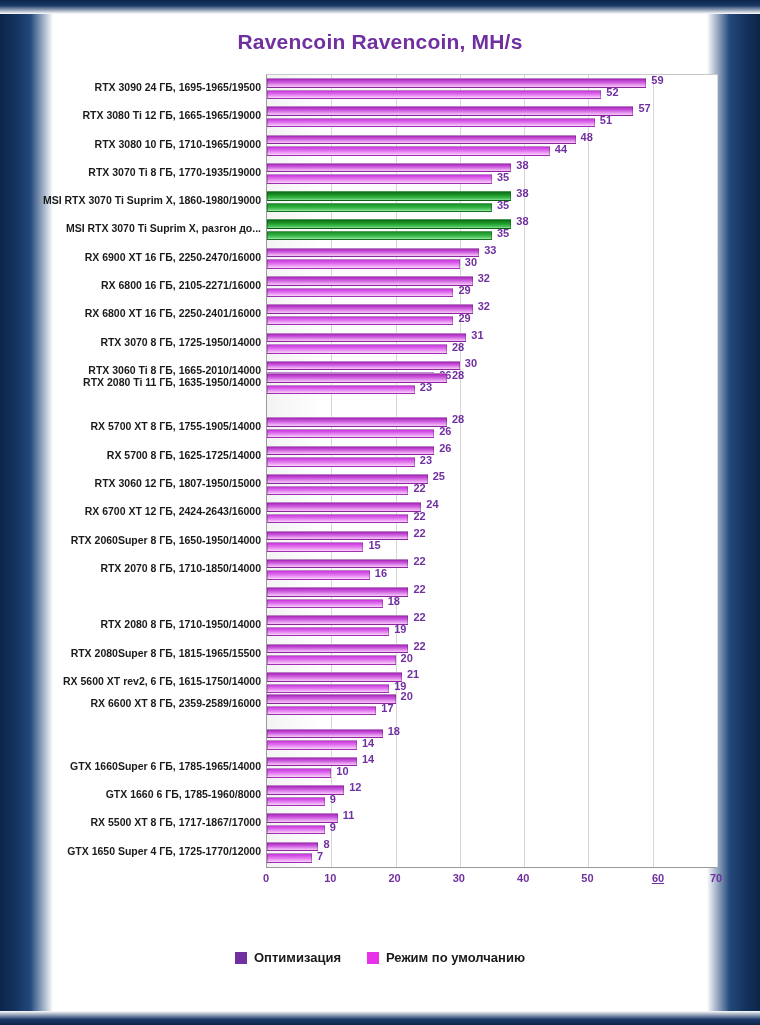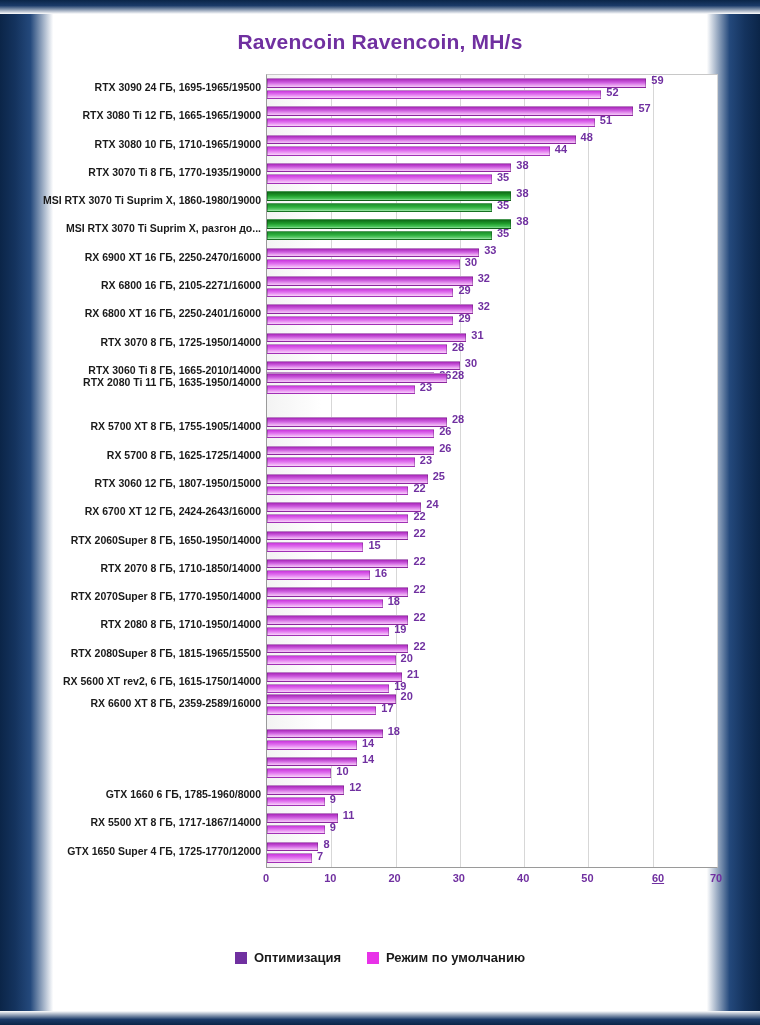--- a/index.html
+++ b/index.html
@@ -266,21 +266,20 @@
           <div class="val def" style="left: 101.429px;">15</div>
         </div>
         <div class="row" style="top: 480.857px; height: 28.2857px;">
           <div class="cat-label">RTX 2070 8 ГБ, 1710-1850/14000</div>
           <div class="bar opt" style="width: 141.429px;"></div>
           <div class="val opt" style="left: 146.429px;">22</div>
           <div class="bar def" style="width: 102.857px;"></div>
           <div class="val def" style="left: 107.857px;">16</div>
         </div>
         <div class="row" style="top: 509.143px; height: 28.2857px;">
-          <div class="cat-label">RTX 2070Super 8 ГБ, 1770-1950/14000</div>
           <div class="bar opt" style="width: 141.429px;"></div>
           <div class="val opt" style="left: 146.429px;">22</div>
           <div class="bar def" style="width: 115.714px;"></div>
           <div class="val def" style="left: 120.714px;">18</div>
         </div>
         <div class="row" style="top: 537.429px; height: 28.2857px;">
           <div class="cat-label">RTX 2080 8 ГБ, 1710-1950/14000</div>
           <div class="bar opt" style="width: 141.429px;"></div>
           <div class="val opt" style="left: 146.429px;">22</div>
           <div class="bar def" style="width: 122.143px;"></div>
@@ -307,34 +306,35 @@
           <div class="bar def" style="width: 109.286px;"></div>
           <div class="val def" style="left: 114.286px;">17</div>
         </div>
         <div class="row" style="top: 650.571px; height: 28.2857px;">
           <div class="bar opt" style="width: 115.714px;"></div>
           <div class="val opt" style="left: 120.714px;">18</div>
           <div class="bar def" style="width: 90px;"></div>
           <div class="val def" style="left: 95px;">14</div>
         </div>
         <div class="row" style="top: 678.857px; height: 28.2857px;">
+          <div class="cat-label">GTX 1660Super 6 ГБ, 1785-1965/14000</div>
           <div class="bar opt" style="width: 90px;"></div>
           <div class="val opt" style="left: 95px;">14</div>
           <div class="bar def" style="width: 64.2857px;"></div>
           <div class="val def" style="left: 69.2857px;">10</div>
         </div>
         <div class="row" style="top: 707.143px; height: 28.2857px;">
           <div class="cat-label">GTX 1660 6 ГБ, 1785-1960/8000</div>
           <div class="bar opt" style="width: 77.1429px;"></div>
           <div class="val opt" style="left: 82.1429px;">12</div>
           <div class="bar def" style="width: 57.8571px;"></div>
           <div class="val def" style="left: 62.8571px;">9</div>
         </div>
         <div class="row" style="top: 735.429px; height: 28.2857px;">
-          <div class="cat-label">RX 5500 XT 8 ГБ, 1717-1867/14000</div>
+          <div class="cat-label">RX 5500 XT 8 ГБ, 1717-1867/17000</div>
           <div class="bar opt" style="width: 70.7143px;"></div>
           <div class="val opt" style="left: 75.7143px;">11</div>
           <div class="bar def" style="width: 57.8571px;"></div>
           <div class="val def" style="left: 62.8571px;">9</div>
         </div>
         <div class="row" style="top: 763.714px; height: 28.2857px;">
           <div class="cat-label">GTX 1650 Super 4 ГБ, 1725-1770/12000</div>
           <div class="bar opt" style="width: 51.4286px;"></div>
           <div class="val opt" style="left: 56.4286px;">8</div>
           <div class="bar def" style="width: 45px;"></div>

